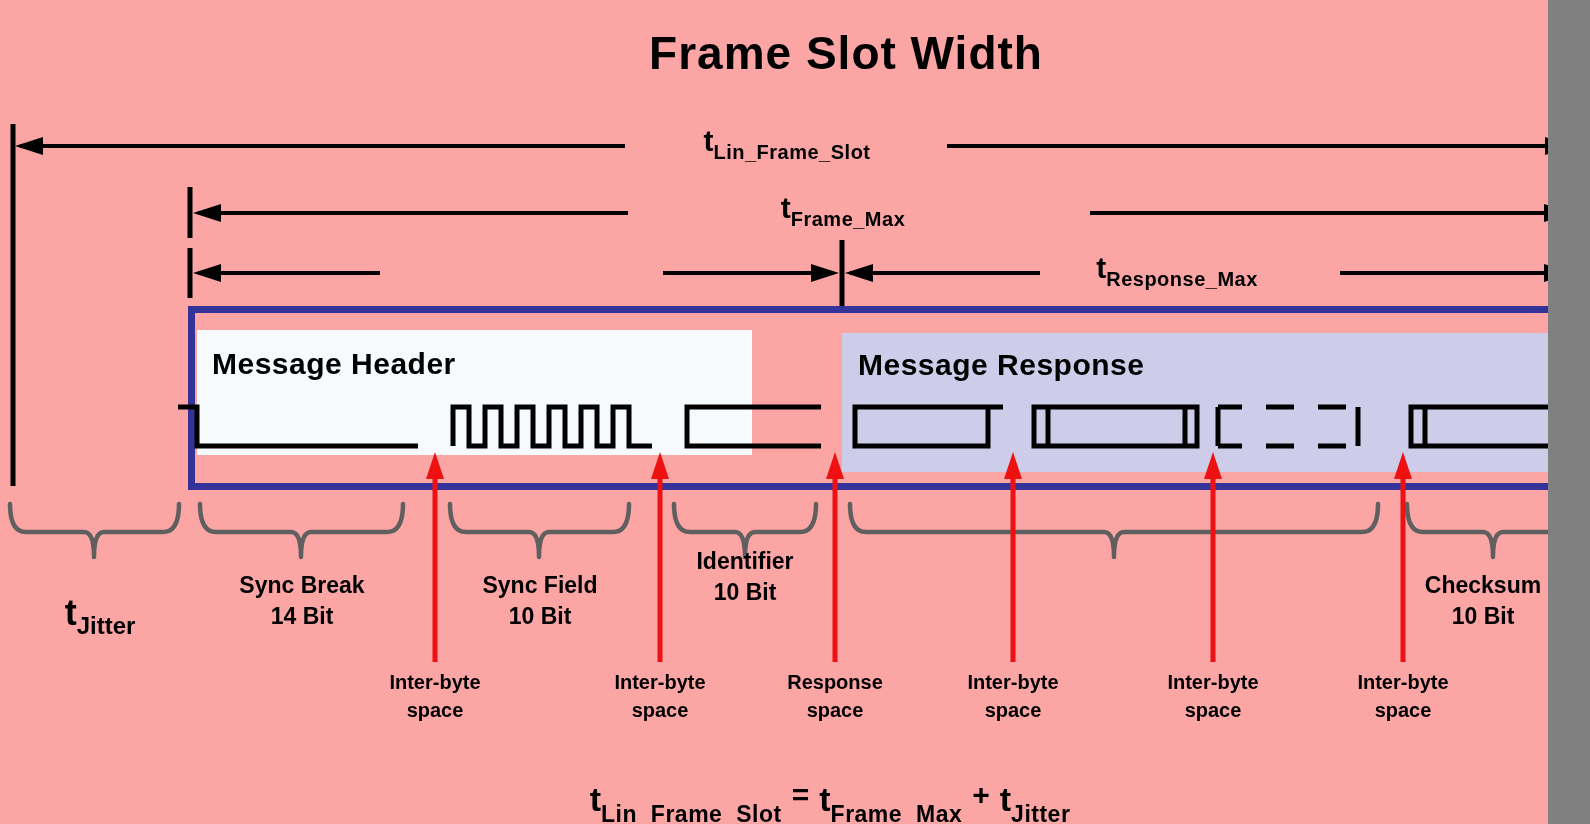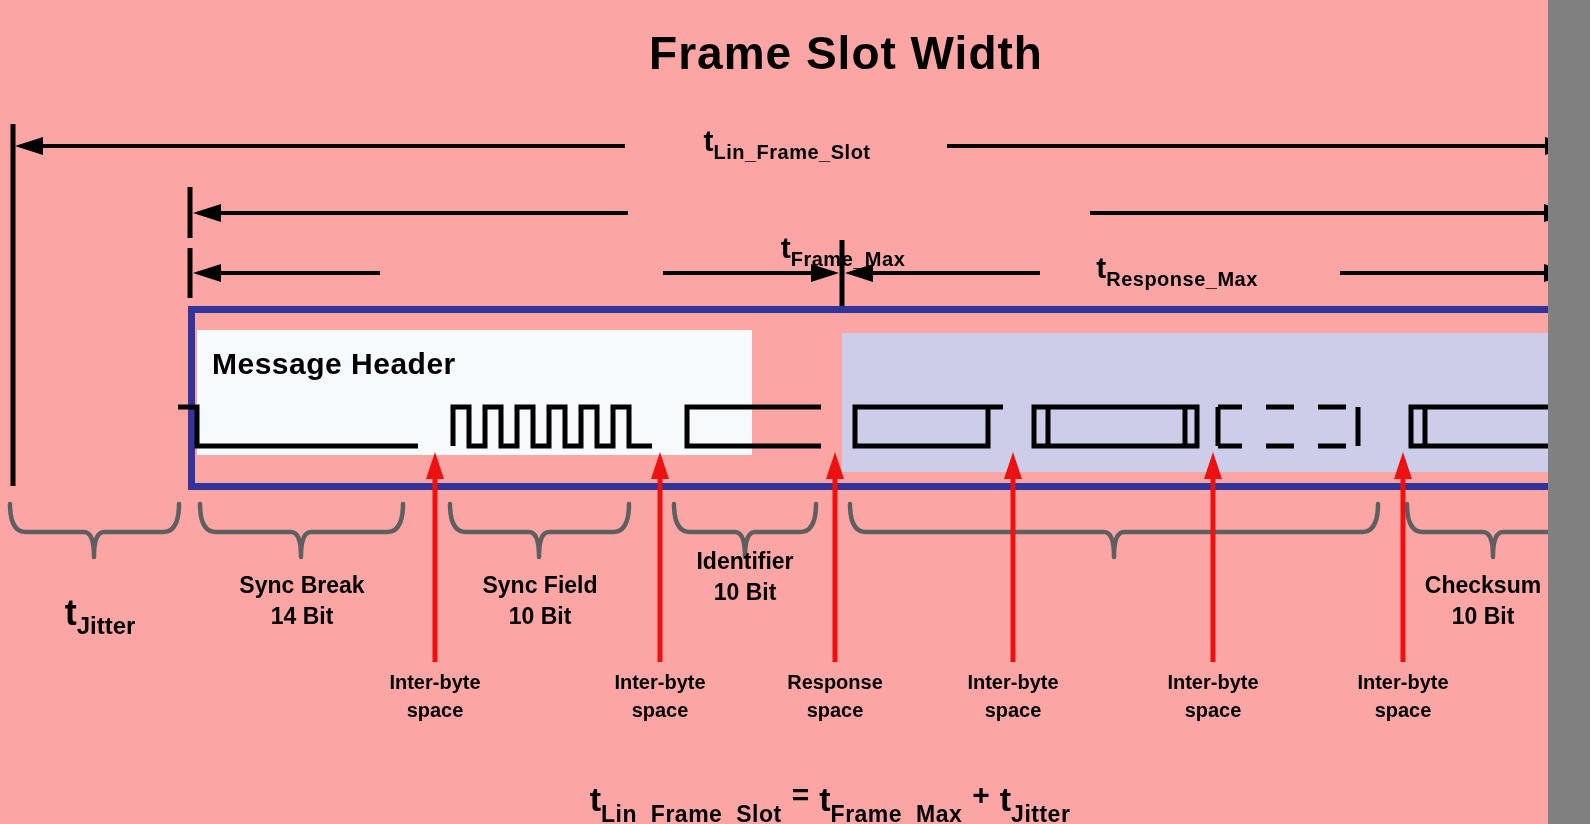--- a/index.html
+++ b/index.html
@@ -122,28 +122,29 @@
           <polygon points="1403,452 1394,479 1412,479" stroke="none"></polygon>
         </g>
     </g>
   </svg>
 
   <div class="abs ctr title z3" style="left:846px;top:26px;">Frame Slot Width</div>
 
   <div class="abs ctr tdim z3" style="left:787px;top:124px;">
     <span>t</span><span class="sub">Lin_Frame_Slot</span>
   </div>
-  <div class="abs ctr tdim z3" style="left:843px;top:191px;margin-top:40px;">
+  <div class="abs ctr tdim z3" style="left:843px;top:191px;">
     <span>t</span><span class="sub">Frame_Max</span>
   </div>
   <div class="abs ctr tdim z3" style="left:1177px;top:251px;">
     <span>t</span><span class="sub">Response_Max</span>
   </div>
 
   <div class="abs boxlabel z3" style="left:212px;top:347px;">Message Header</div>
+  <div class="abs boxlabel z3" style="left:858px;top:348px;">Message Response</div>
 
   <div class="abs ctr tjit z3" style="left:100px;top:572px;margin-top:20px;">
     <span>t</span><span class="sub">Jitter</span>
   </div>
 
   <div class="abs ctr fieldlabel z3" style="left:302px;top:570px;">
     <div>Sync Break</div>
     <div>14 Bit</div>
   </div>
   <div class="abs ctr fieldlabel z3" style="left:540px;top:570px;">

